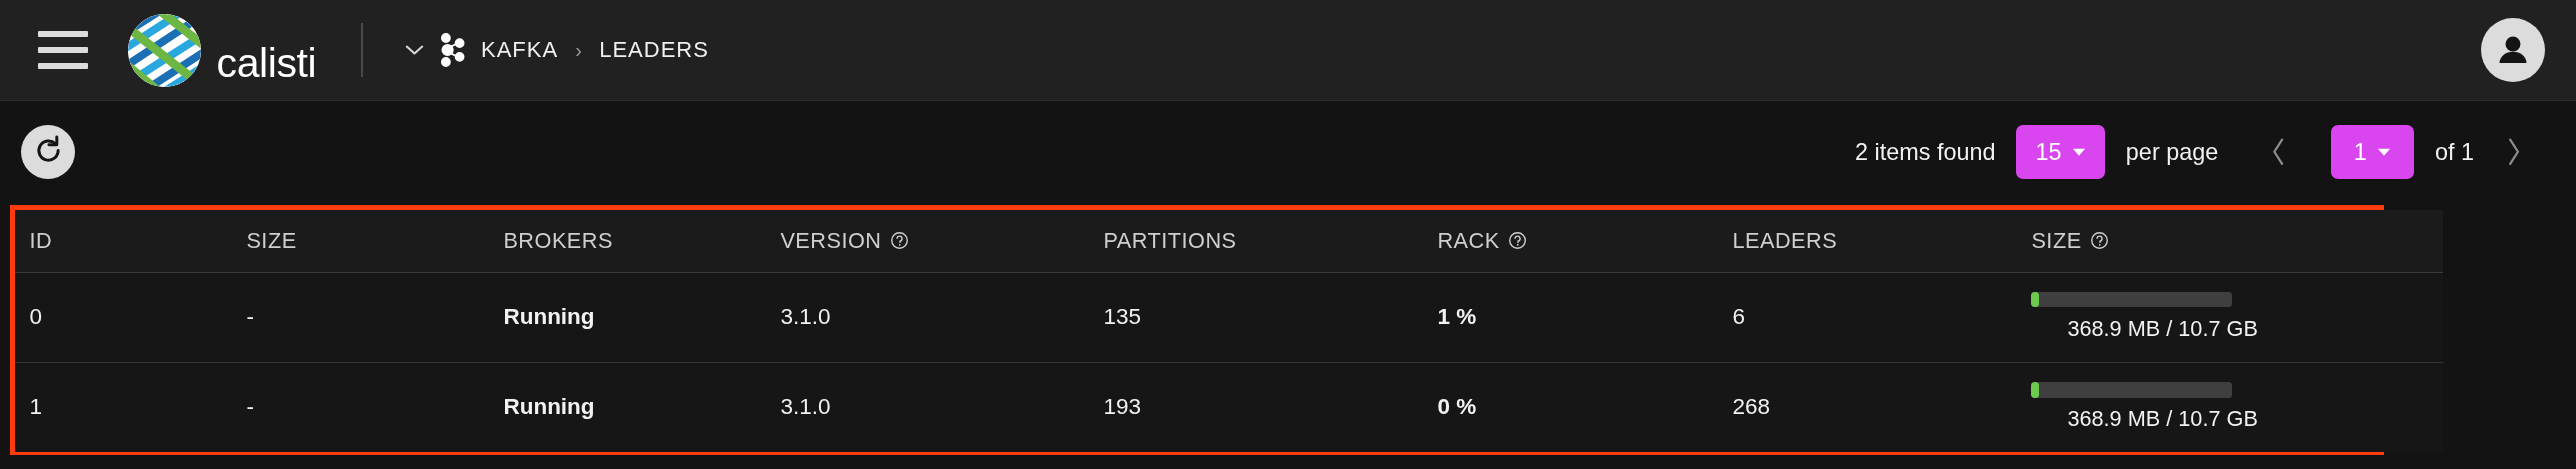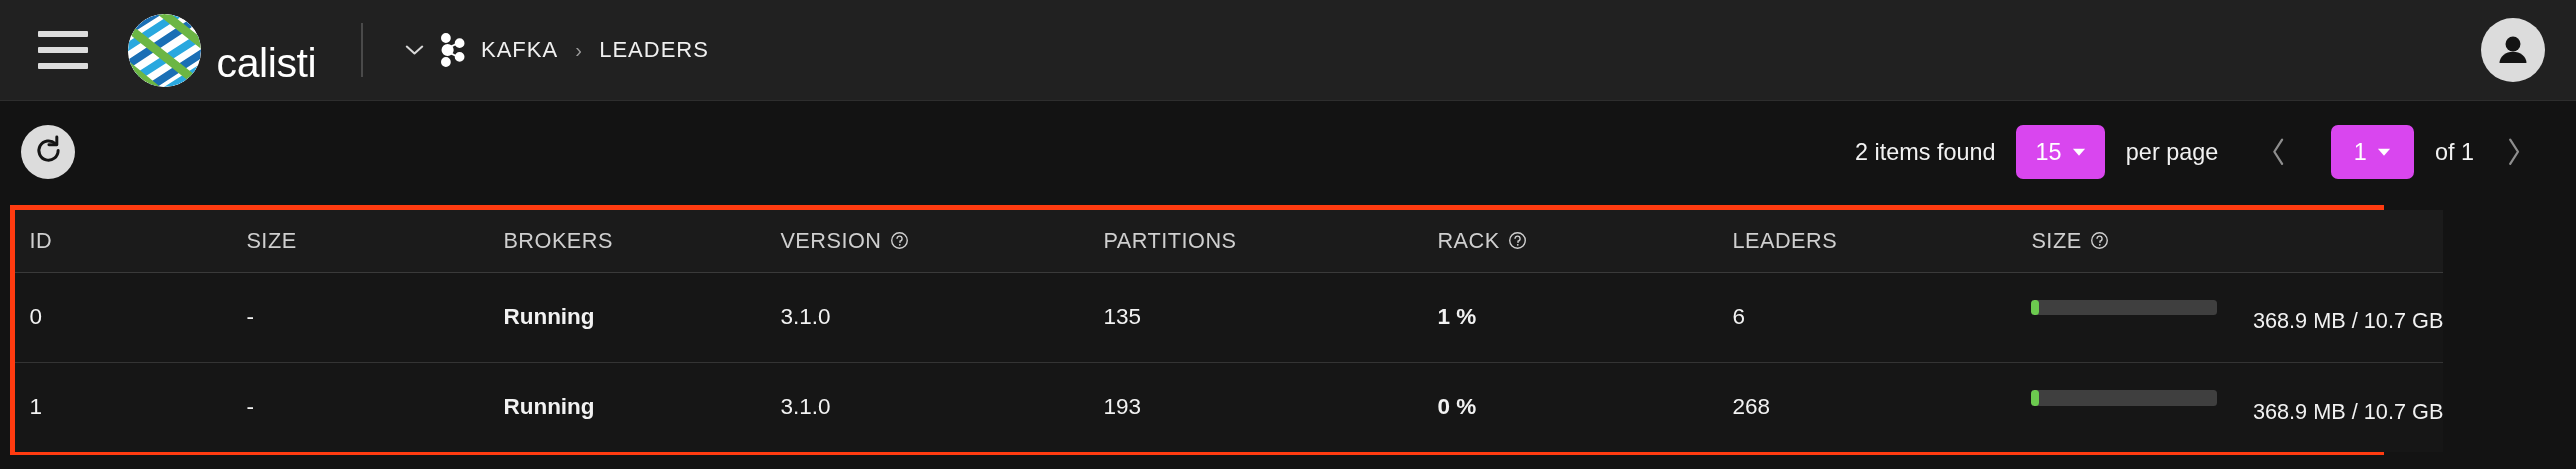--- a/index.html
+++ b/index.html
@@ -115,21 +115,21 @@
   }
   .table tbody tr { height: 90px; background: #161616; }
   .table tbody tr + tr { border-top: 1.7px solid #343434; }
   .table tbody td {
     color: #f2f2f2; font-size: 22.5px; padding-left: 14px;
   }
   td.green, .green-text { color: #5cb947; font-weight: 700; }
   td.dash { color: #f2f2f2; }
 
   .size-cell { padding-right: 17.3px; }
-  .size-inner { display:flex; flex-direction:row; align-items:flex-start; }
+  .size-inner { display:flex; flex-direction:column; align-items:flex-start; }
   .bar-track {
     width: 201px; height: 15.6px; background: #3f3f3f; border-radius: 3.5px;
     overflow: hidden;
   }
   .bar-fill { height: 100%; background: #6ccb4f; border-radius: 3.5px; }
   .size-label {
     color:#f2f2f2; font-size: 21.7px; margin-top: 8.7px; margin-left: 36px;
     white-space: nowrap;
   }
 

